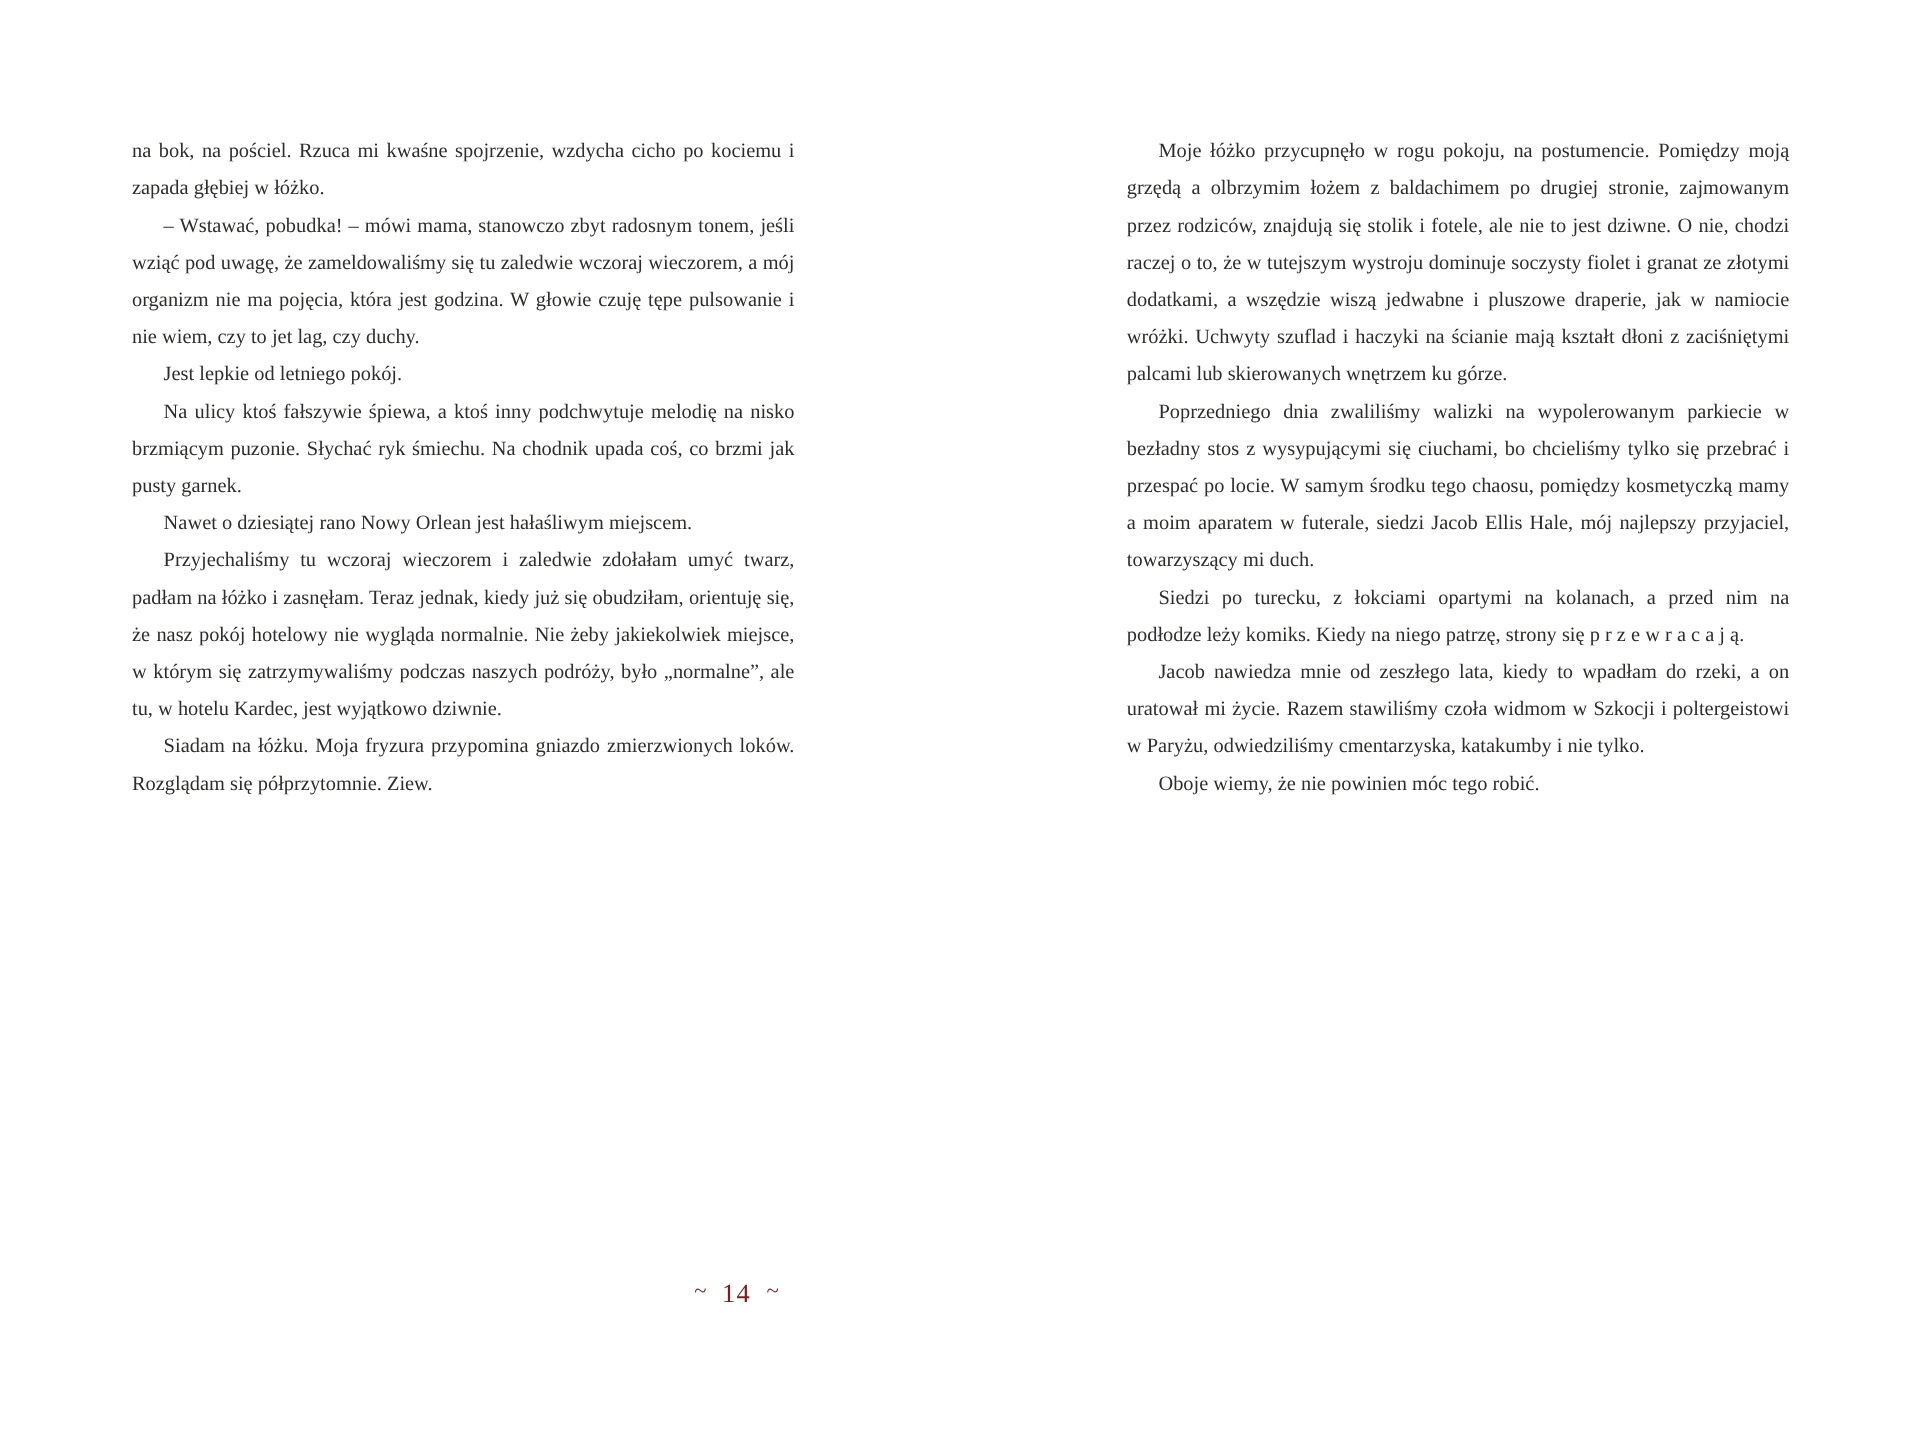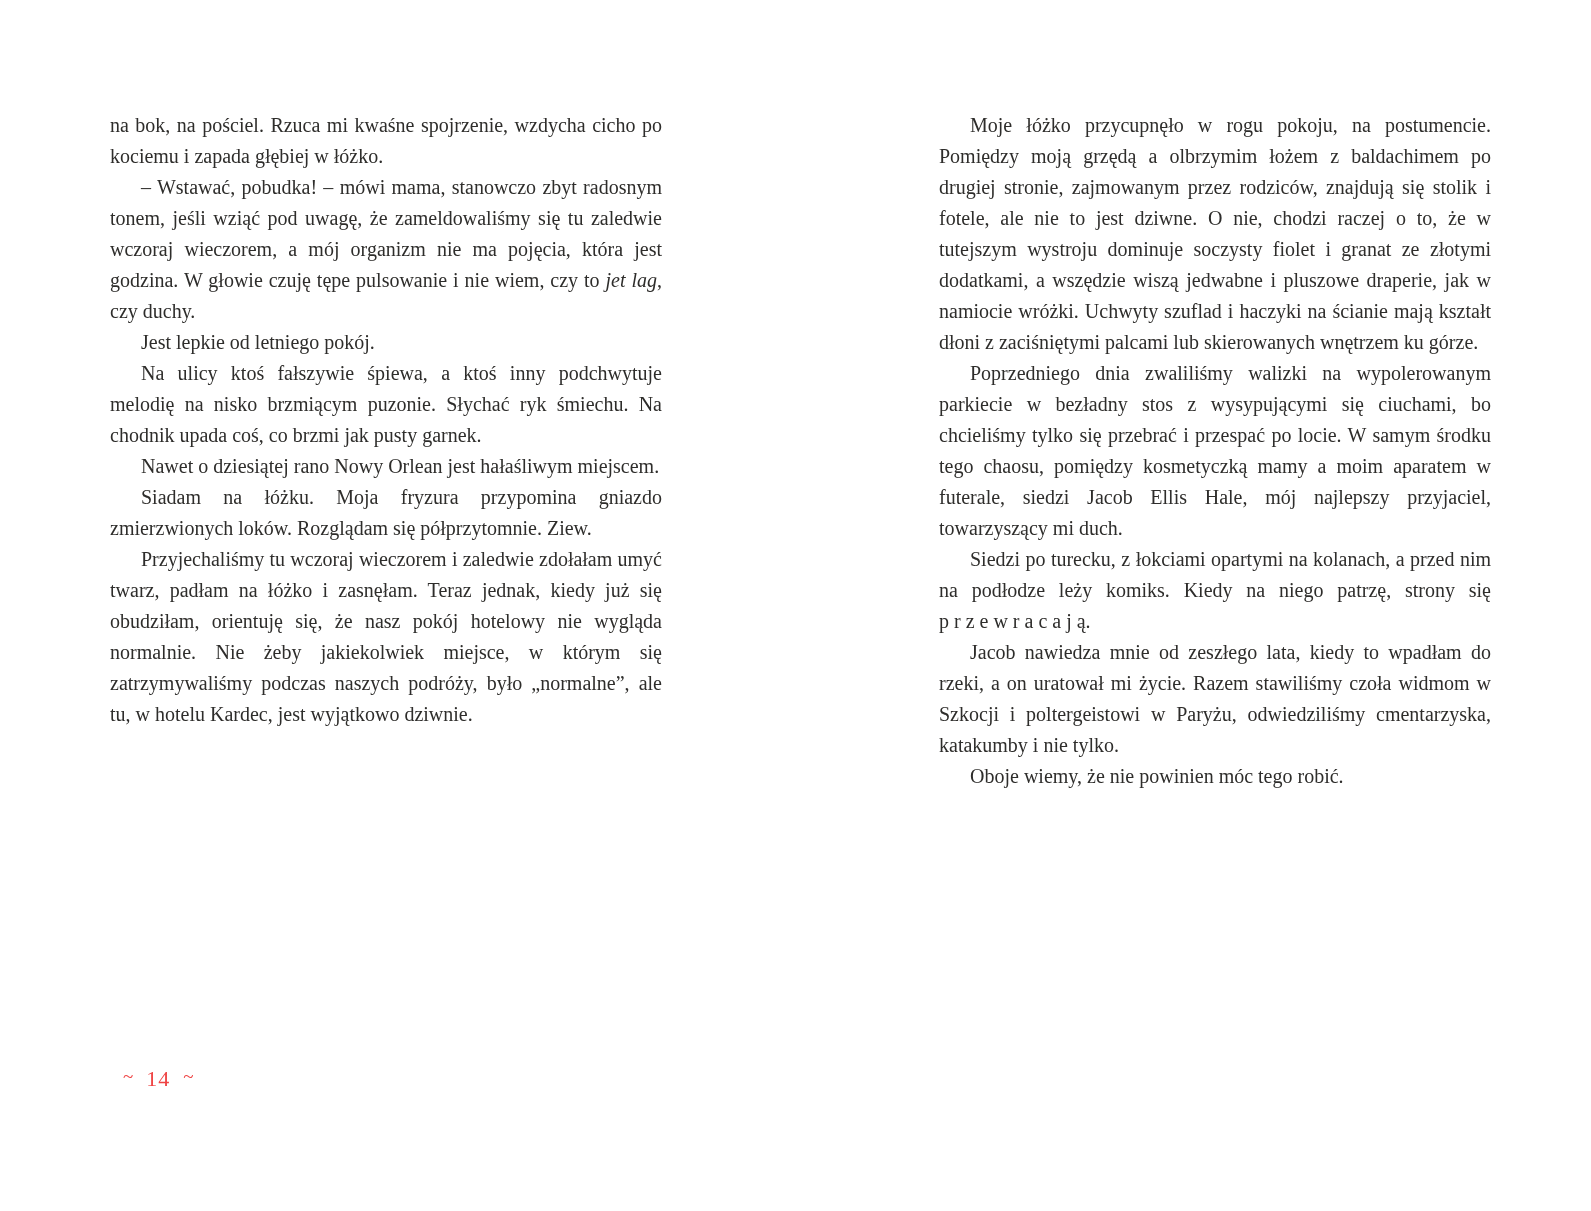--- a/index.html
+++ b/index.html
@@ -13,40 +13,40 @@
     height: 1211px;
     background: #ffffff;
     font-family: "Liberation Serif", "DejaVu Serif", serif;
     color: #2e2d2b;
     overflow: hidden;
   }
   .text-column {
     position: absolute;
     top: 110px;
     width: 552px;
-    font-size: 20px;
+    font-size: 17px;
     line-height: 31px;
     text-align: justify;
     hyphens: manual;
   }
   .text-column.left  { left: 110px; }
   .text-column.right { left: 939px; }
   .text-column p {
     margin: 0;
     text-indent: 1.55em;
   }
   .text-column p.noindent { text-indent: 0; }
-  .it { font-style: italic; }
+  .it { }
   .sp { white-space: nowrap; }
   .page-footer {
     position: absolute;
     top: 1062px;
     width: 552px;
-    text-align: left;
-    color: #ef4444;
+    text-align: right;
+    color: #7f1d1d;
     font-size: 22px;
     line-height: 30px;
   }
   .page-footer.left  { left: 110px; }
   .page-footer.right { left: 939px; }
   .page-footer .tilde {
     font-size: 19px;
     vertical-align: 3px;
     margin: 0 13px;
     letter-spacing: 0;
@@ -59,22 +59,22 @@
 <body>
 
 <div class="book-spread">
 
   <div class="text-column left">
       <p class="noindent"><span>na bok, na pościel. Rzuca mi kwaśne spojrzenie, wzdycha cicho po kociemu i zapada głębiej w łóżko.</span></p>
       <p><span>– Wstawać, pobudka! – mówi mama, stanowczo zbyt radosnym tonem, jeśli wziąć pod uwagę, że zameldowaliśmy się tu zaledwie wczoraj wieczorem, a mój organizm nie ma pojęcia, która jest godzina. W głowie czuję tępe pulsowanie i nie wiem, czy to </span><span class="it">jet lag</span><span>, czy duchy.</span></p>
       <p><span>Jest lepkie od letniego pokój.</span></p>
       <p><span>Na ulicy ktoś fałszywie śpiewa, a ktoś inny podchwytuje melodię na nisko brzmiącym puzonie. Słychać ryk śmiechu. Na chodnik upada coś, co brzmi jak pusty garnek.</span></p>
       <p><span>Nawet o dziesiątej rano Nowy Orlean jest hałaśliwym miejscem.</span></p>
+      <p><span>Przyjechaliśmy tu wczoraj wieczorem i zaledwie zdołałam umyć twarz, padłam na łóżko i zasnęłam. Teraz jednak, kiedy już się obudziłam, orientuję się, że nasz pokój hotelowy nie wygląda normalnie. Nie żeby jakiekolwiek miejsce, w którym się zatrzymywaliśmy podczas naszych podróży, było „normalne”, ale tu, w hotelu Kardec, jest wyjątkowo dziwnie.</span></p>
       <p><span>Siadam na łóżku. Moja fryzura przypomina gniazdo zmierzwionych loków. Rozglądam się półprzytomnie. Ziew.</span></p>
-      <p><span>Przyjechaliśmy tu wczoraj wieczorem i zaledwie zdołałam umyć twarz, padłam na łóżko i zasnęłam. Teraz jednak, kiedy już się obudziłam, orientuję się, że nasz pokój hotelowy nie wygląda normalnie. Nie żeby jakiekolwiek miejsce, w którym się zatrzymywaliśmy podczas naszych podróży, było „normalne”, ale tu, w hotelu Kardec, jest wyjątkowo dziwnie.</span></p>
     </div>
 
   <div class="page-footer left">
     <span class="tilde">~</span><span class="num">14</span><span class="tilde">~</span>
   </div>
 
   <div class="text-column right">
       <p><span>Moje łóżko przycupnęło w rogu pokoju, na postumencie. Pomiędzy moją grzędą a olbrzymim łożem z baldachimem po drugiej stronie, zajmowanym przez rodziców, znajdują się stolik i fotele, ale nie to jest dziwne. O nie, chodzi raczej o to, że w tutejszym wystroju dominuje soczysty fiolet i granat ze złotymi dodatkami, a wszędzie wiszą jedwabne i pluszowe draperie, jak w namiocie wróżki. Uchwyty szuflad i haczyki na ścianie mają kształt dłoni z zaciśniętymi palcami lub skierowanych wnętrzem ku górze.</span></p>
       <p><span>Poprzedniego dnia zwaliliśmy walizki na wypolerowanym parkiecie w bezładny stos z wysypującymi się ciuchami, bo chcieliśmy tylko się przebrać i przespać po locie. W samym środku tego chaosu, pomiędzy kosmetyczką mamy a moim aparatem w futerale, siedzi Jacob Ellis Hale, mój najlepszy przyjaciel, towarzyszący mi duch.</span></p>
       <p><span>Siedzi po turecku, z łokciami opartymi na kolanach, a przed nim na podłodze leży komiks. Kiedy na niego patrzę, strony się </span><span class="sp">p r z e w r a c a j ą</span><span>.</span></p>

